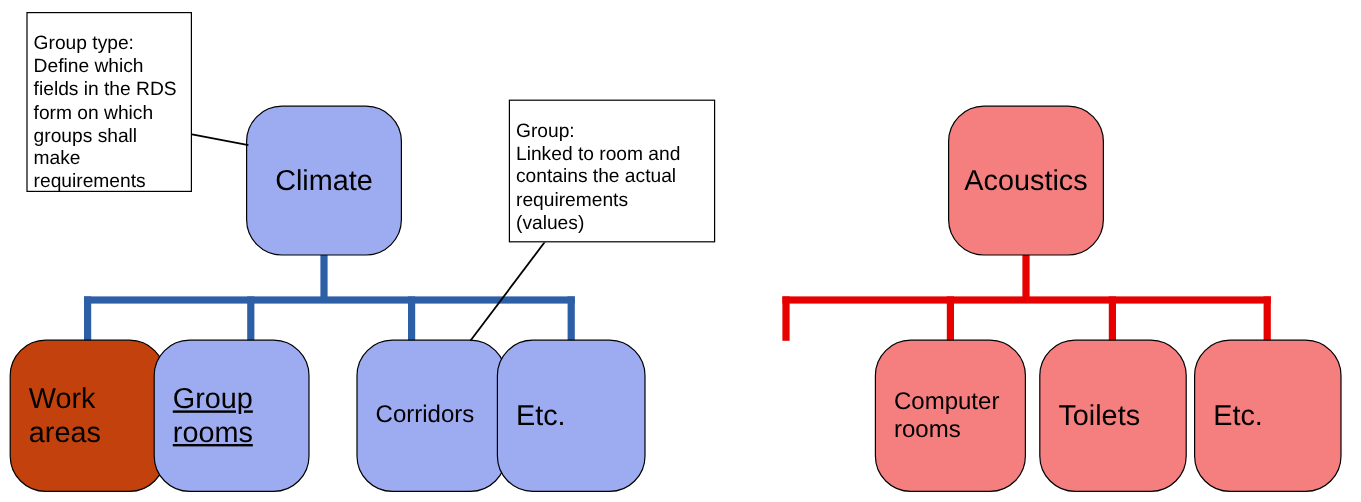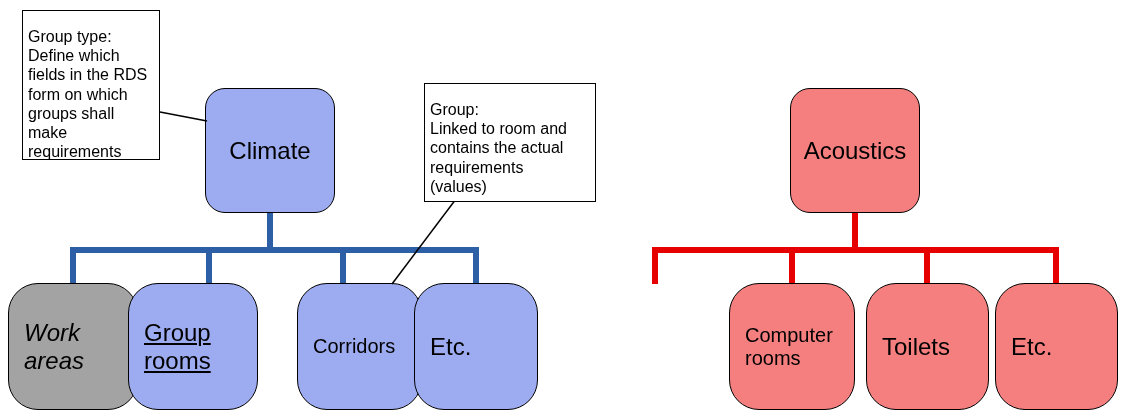--- a/index.html
+++ b/index.html
@@ -58,37 +58,37 @@
   <div class="line tree-0" style="left: 340px; top: 247px; width: 6px; height: 37px; background-color: rgb(45, 95, 166);"></div>
   <div class="line tree-0" style="left: 473px; top: 247px; width: 6px; height: 37px; background-color: rgb(45, 95, 166);"></div>
 
   <div class="line tree-1" style="left: 852px; top: 212px; width: 6px; height: 38px; background-color: rgb(230, 0, 0);"></div>
   <div class="line tree-1" style="left: 652px; top: 247px; width: 407px; height: 6px; background-color: rgb(230, 0, 0);"></div>
   <div class="line tree-1" style="left: 652px; top: 247px; width: 6px; height: 37px; background-color: rgb(230, 0, 0);"></div>
   <div class="line tree-1" style="left: 789px; top: 247px; width: 6px; height: 37px; background-color: rgb(230, 0, 0);"></div>
   <div class="line tree-1" style="left: 924px; top: 247px; width: 6px; height: 37px; background-color: rgb(230, 0, 0);"></div>
   <div class="line tree-1" style="left: 1053px; top: 247px; width: 6px; height: 37px; background-color: rgb(230, 0, 0);"></div>
 
-  <div class="node root tree-0" style="left: 205px; top: 88px; width: 130px; height: 125px; background-color: rgb(157, 172, 240); border-radius: 20px;">
+  <div class="node root tree-0" style="left: 205px; top: 88px; width: 130px; height: 125px; background-color: rgb(157, 172, 240);">
     <span class="node-label">Climate</span>
   </div>
-  <div class="node child tree-0" style="left: 8px; top: 283px; width: 130px; height: 127px; background-color: #a3a3a3; font-style: italic;">
+  <div class="node child tree-0" style="left: 8px; top: 283px; width: 130px; height: 127px; background-color: #c2410c;">
     <span class="node-label">Work areas</span>
   </div>
   <div class="node child tree-0" style="left: 128px; top: 283px; width: 130px; height: 127px; background-color: rgb(157, 172, 240); text-decoration: underline;">
     <span class="node-label">Group rooms</span>
   </div>
   <div class="node child tree-0" style="left: 281px; top: 283px; width: 125px; height: 127px; background-color: rgb(157, 172, 240); margin-left: 16px;">
     <span class="node-label small">Corridors</span>
   </div>
   <div class="node child tree-0" style="left: 414px; top: 283px; width: 124px; height: 127px; background-color: rgb(157, 172, 240);">
     <span class="node-label">Etc.</span>
   </div>
 
-  <div class="node root tree-1" style="left: 790px; top: 88px; width: 130px; height: 125px; background-color: rgb(245, 127, 127); border-radius: 20px;">
+  <div class="node root tree-1" style="left: 790px; top: 88px; width: 130px; height: 125px; background-color: rgb(245, 127, 127);">
     <span class="node-label">Acoustics</span>
   </div>
   <div class="node child tree-1" style="left: 729px; top: 283px; width: 126px; height: 127px; background-color: rgb(245, 127, 127);">
     <span class="node-label small">Computer rooms</span>
   </div>
   <div class="node child tree-1" style="left: 866px; top: 283px; width: 123px; height: 127px; background-color: rgb(245, 127, 127);">
     <span class="node-label">Toilets</span>
   </div>
   <div class="node child tree-1" style="left: 995px; top: 283px; width: 123px; height: 127px; background-color: rgb(245, 127, 127);">
     <span class="node-label">Etc.</span>

